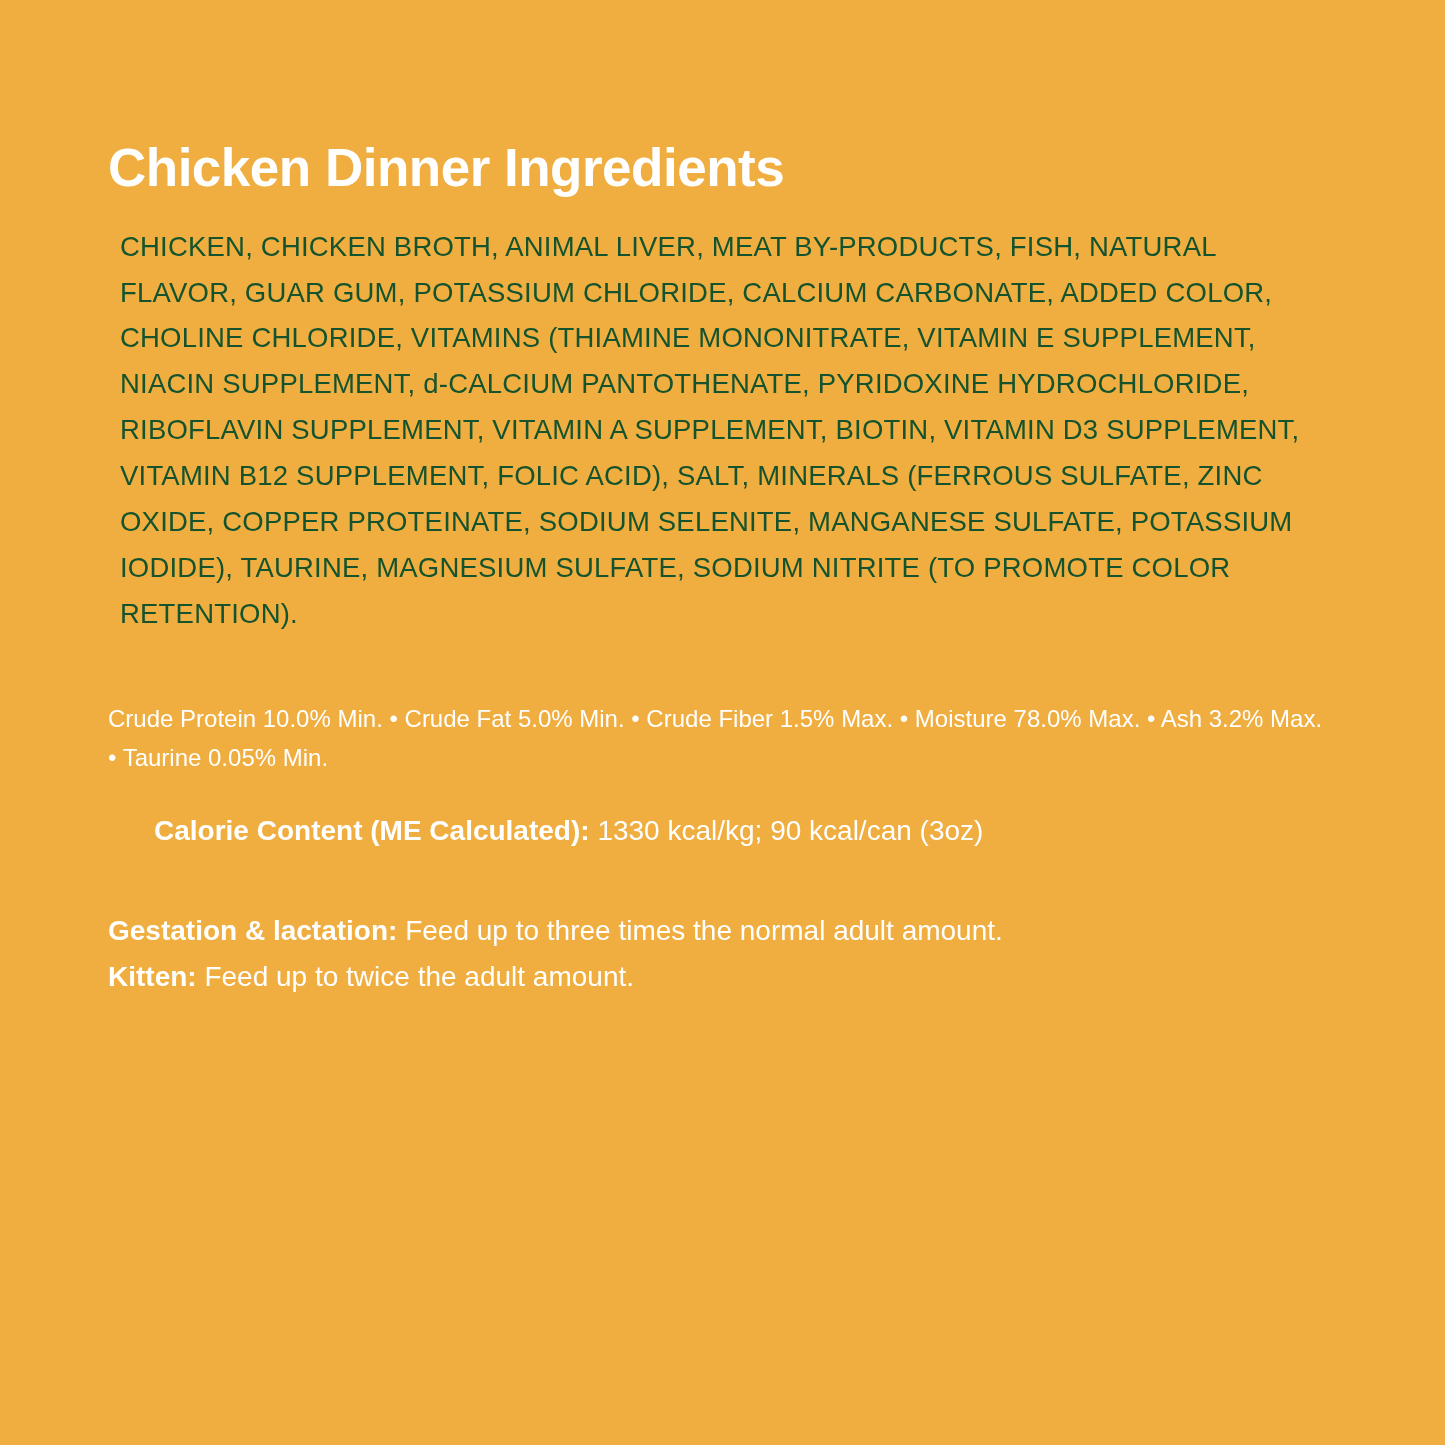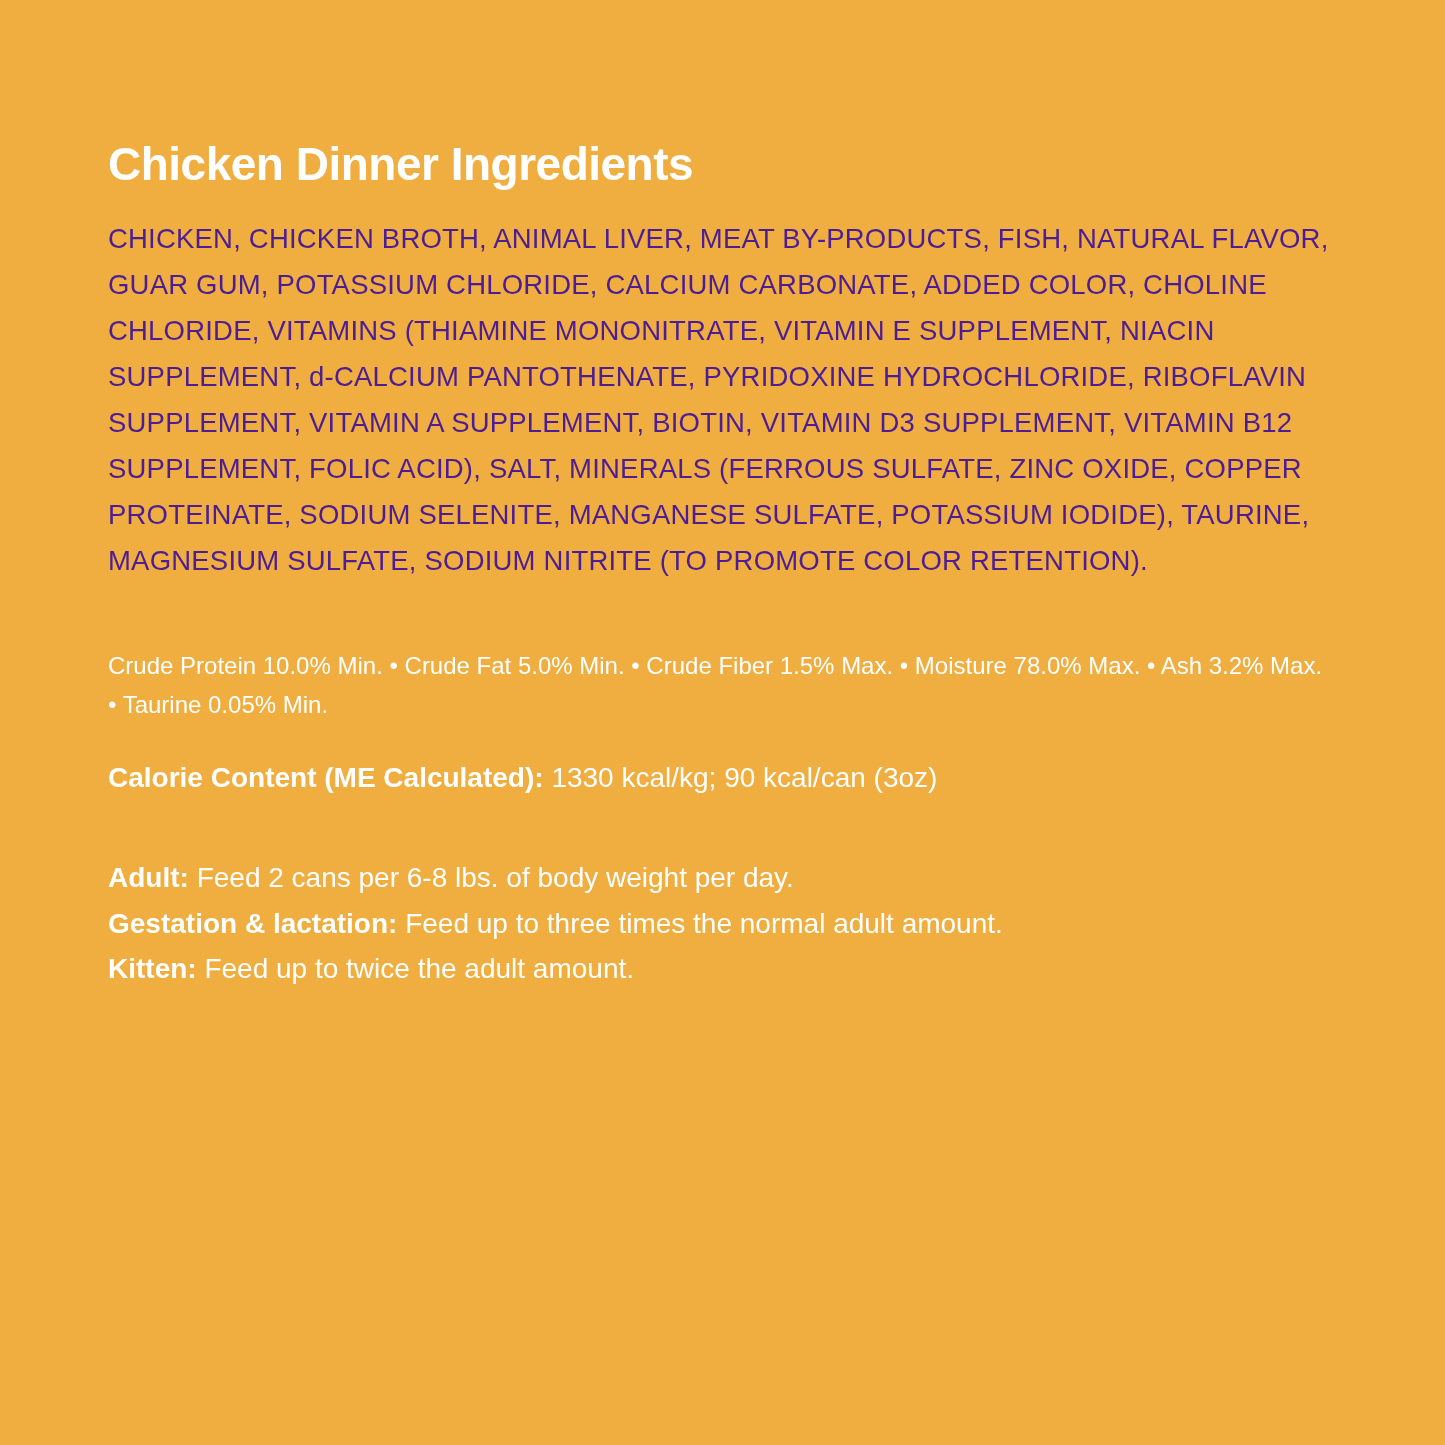--- a/index.html
+++ b/index.html
@@ -15,34 +15,34 @@
     overflow: hidden;
   }
   .page {
     position: relative;
     width: 1445px;
     height: 1445px;
     box-sizing: border-box;
     padding: 140px 108px 0 108px;
   }
   h1.section-title {
-    font-size: 46px;
+    font-size: 53px;
     font-weight: bold;
     line-height: 1.05;
     letter-spacing: -0.5px;
     margin: 0 0 28px 0;
     color: #FFFFFF;
   }
   .ingredients-body {
     font-size: 27.5px;
     line-height: 1.67;
     letter-spacing: 0.2px;
-    margin: 0;
+    margin: 12px;
     max-width: 1245px;
-    color: #4c1d95;
+    color: #14532d;
   }
   .block-ingredients {
     margin-bottom: 62px;
   }
   .block-analysis {
     margin-bottom: 58px;
   }
   .analysis-body {
     font-size: 24px;
     line-height: 1.63;
@@ -51,20 +51,21 @@
     color: #FFFFFF;
   }
   .calorie-line {
     font-size: 28px;
     line-height: 1.4;
     margin: 0;
     color: #FFFFFF;
   }
   .calorie-line .lbl {
     font-weight: bold;
+    margin-left: 46px;
   }
   .feeding-body {
     font-size: 28px;
     line-height: 1.63;
     margin: 0;
     color: #FFFFFF;
   }
   .feeding-line .lbl {
     font-weight: bold;
   }
@@ -82,19 +83,18 @@
     <p class="ingredients-body">CHICKEN, CHICKEN BROTH, ANIMAL LIVER, MEAT BY-PRODUCTS, FISH, NATURAL FLAVOR, GUAR GUM, POTASSIUM CHLORIDE, CALCIUM CARBONATE, ADDED COLOR, CHOLINE CHLORIDE, VITAMINS (THIAMINE MONONITRATE, VITAMIN E SUPPLEMENT, NIACIN SUPPLEMENT, d-CALCIUM PANTOTHENATE, PYRIDOXINE HYDROCHLORIDE, RIBOFLAVIN SUPPLEMENT, VITAMIN A SUPPLEMENT, BIOTIN, VITAMIN D3 SUPPLEMENT, VITAMIN B12 SUPPLEMENT, FOLIC ACID), SALT, MINERALS (FERROUS SULFATE, ZINC OXIDE, COPPER PROTEINATE, SODIUM SELENITE, MANGANESE SULFATE, POTASSIUM IODIDE), TAURINE, MAGNESIUM SULFATE, SODIUM NITRITE (TO PROMOTE COLOR RETENTION).</p>
   </section>
 
   <section class="block-analysis">
     <p class="analysis-body">Crude Protein 10.0% Min. • Crude Fat 5.0% Min. • Crude Fiber 1.5% Max. • Moisture 78.0% Max. • Ash 3.2% Max. • Taurine 0.05% Min.</p>
     <p class="calorie-line"><span class="lbl">Calorie Content (ME Calculated):</span> <span>1330 kcal/kg; 90 kcal/can (3oz)</span></p>
   </section>
 
   <section class="block-feeding">
     <div class="feeding-body">
-      <p class="feeding-line"><span class="lbl">Adult:</span> <span>Feed 2 cans per 6-8 lbs. of body weight per day.</span></p>
       <p class="feeding-line"><span class="lbl">Gestation &amp; lactation:</span> <span>Feed up to three times the normal adult amount.</span></p>
       <p class="feeding-line"><span class="lbl">Kitten:</span> <span>Feed up to twice the adult amount.</span></p>
     </div>
   </section>
 
 </div>
 
 </body></html>

